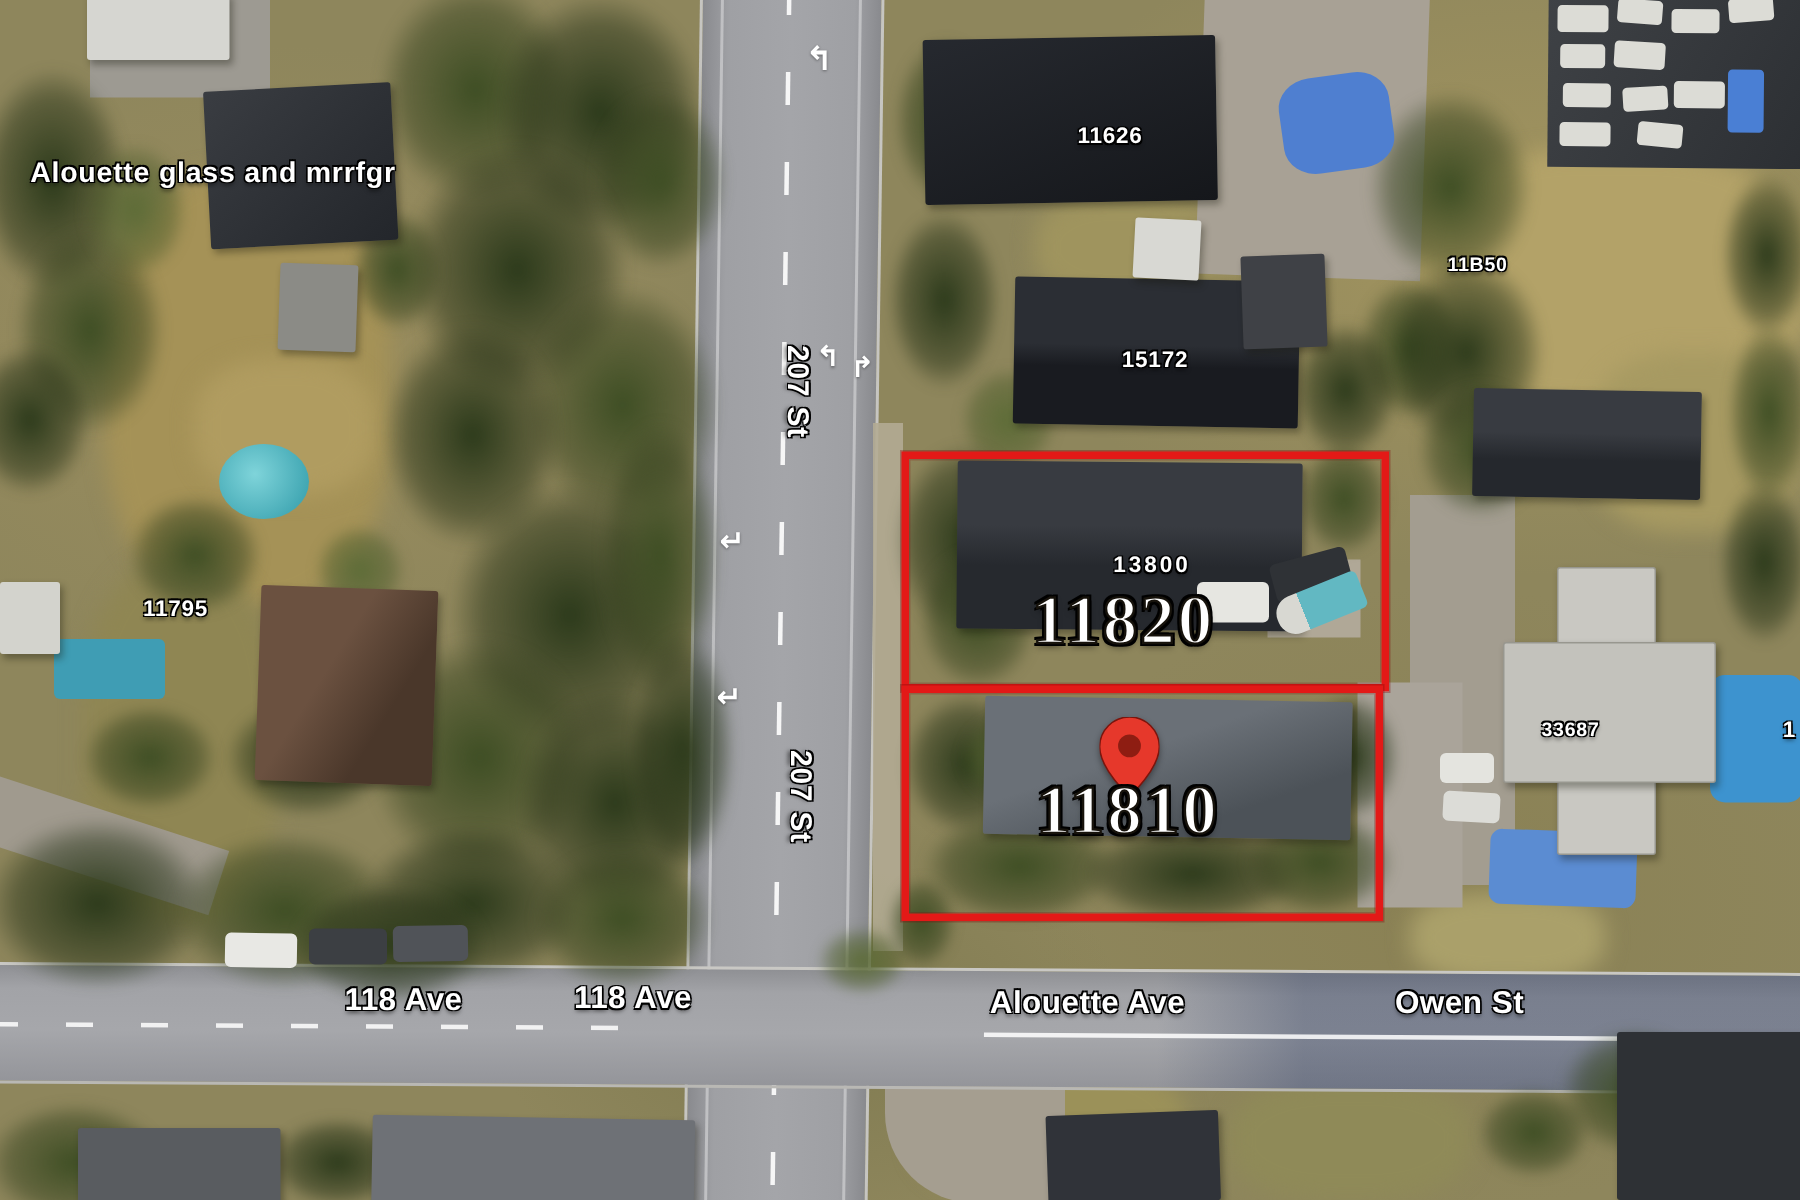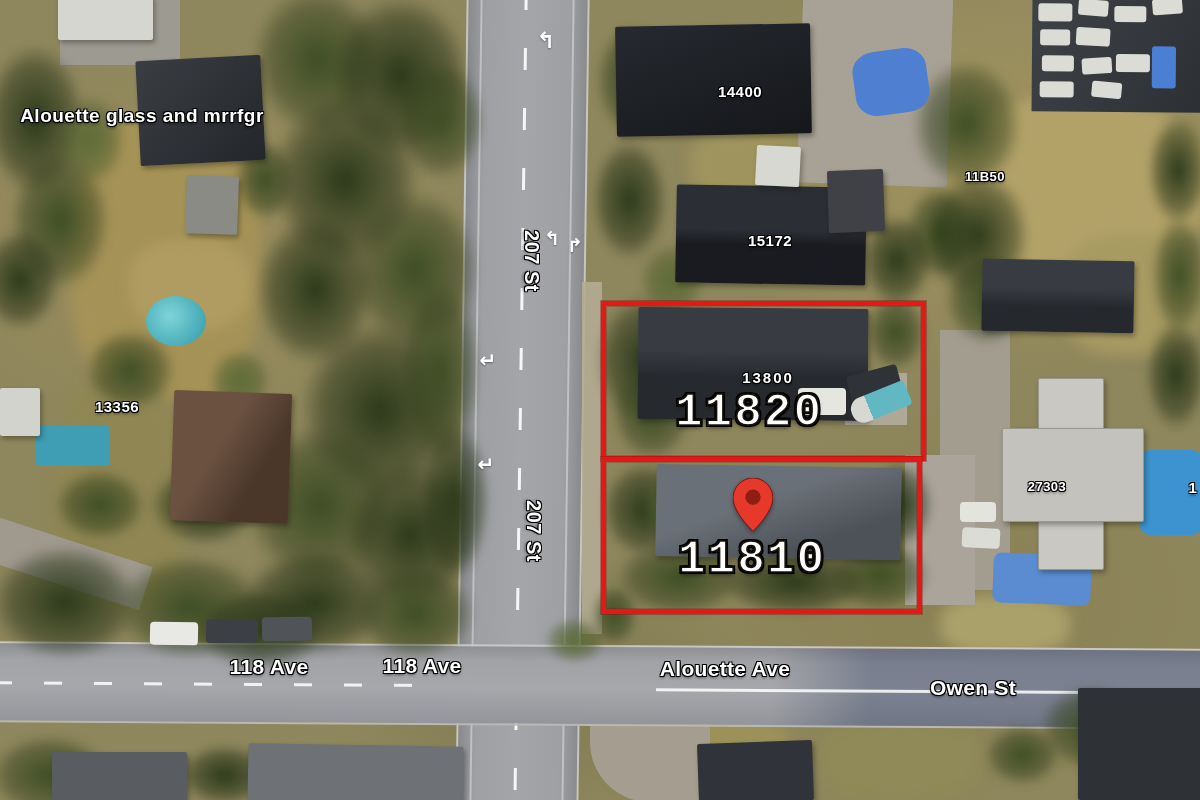--- a/index.html
+++ b/index.html
@@ -44,21 +44,21 @@
     box-shadow:0 0 0 1px rgba(130,8,8,.35), inset 0 0 0 1px rgba(130,8,8,.25)}
   .pin{position:absolute;z-index:6;filter:drop-shadow(0 2px 2px rgba(0,0,0,.4))}
   .lbl{position:absolute;z-index:7;color:#fff;font-weight:700;white-space:nowrap;
     transform:translate(-50%,-50%);font-size:15px;letter-spacing:.5px;
     text-shadow:-1px -1px 0 #000,1px -1px 0 #000,-1px 1px 0 #000,1px 1px 0 #000,0 2px 3px rgba(0,0,0,.55)}
   .lbl.rot{transform:translate(-50%,-50%) rotate(90deg)}
   .lbl.street{font-size:21px;letter-spacing:.3px}
   .lbl.vstreet{font-size:20px}
   .lbl.poi{font-size:19px}
   .lbl.small13{font-size:13px}
-  .lbl.bignum{font-family:Liberation Mono, monospace;font-size:46px;letter-spacing:2px;
+  .lbl.bignum{font-family:Liberation Serif, serif;font-size:46px;letter-spacing:2px;
     -webkit-text-stroke:1.6px #17130c;
     text-shadow:-2px -2px 0 #000,2px -2px 0 #000,-2px 2px 0 #000,2px 2px 0 #000,0 3px 4px rgba(0,0,0,.5)}
   .arrow{position:absolute;z-index:4;color:#fff;font-weight:700;font-size:22px;
     font-family:"DejaVu Sans",sans-serif;transform:translate(-50%,-50%);
     text-shadow:0 1px 2px rgba(0,0,0,.4)}
 </style>
 </head>
 <body>
 
 <div id="stage">
@@ -202,29 +202,29 @@
     <circle cx="12" cy="11.6" r="4.6" fill="#8e1d12"></circle>
   </svg>
 
   <div class="arrow" style="left:546px;top:40px">↰</div>
   <div class="arrow" style="left:552px;top:238px;font-size:19px">↰</div>
   <div class="arrow" style="left:575px;top:245px;font-size:19px">↱</div>
   <div class="arrow" style="left:488px;top:360px;font-size:20px">↵</div>
   <div class="arrow" style="left:486px;top:464px;font-size:20px">↵</div>
 
   <div class="lbl poi" style="left:142px;top:116px">Alouette glass and mrrfgr</div>
-  <div class="lbl" style="left:740px;top:91px">14400</div>
+  <div class="lbl" style="left:740px;top:91px">11626</div>
   <div class="lbl" style="left:770px;top:240px">15172</div>
   <div class="lbl small13" style="left:985px;top:176px">11B50</div>
-  <div class="lbl" style="left:117px;top:406px">13356</div>
+  <div class="lbl" style="left:117px;top:406px">11795</div>
   <div class="lbl" style="left:768px;top:377px;letter-spacing:2px">13800</div>
-  <div class="lbl small13" style="left:1047px;top:486px">27303</div>
+  <div class="lbl small13" style="left:1047px;top:486px">33687</div>
   <div class="lbl" style="left:1193px;top:487px">1</div>
   <div class="lbl bignum" style="left:749px;top:413px">11820</div>
-  <div class="lbl bignum" style="left:752px;top:560px">11810</div>
+  <div class="lbl bignum" style="left:752px;top:540px">11810</div>
   <div class="lbl vstreet rot" style="left:531px;top:261px">207 St</div>
   <div class="lbl vstreet rot" style="left:533px;top:531px">207 St</div>
   <div class="lbl street" style="left:269px;top:667px">118 Ave</div>
   <div class="lbl street" style="left:422px;top:666px">118 Ave</div>
   <div class="lbl street" style="left:725px;top:669px">Alouette Ave</div>
-  <div class="lbl street" style="left:973px;top:688px">Owen St</div>
+  <div class="lbl street" style="left:973px;top:669px">Owen St</div>
 
 </div>
 
 </body></html>

